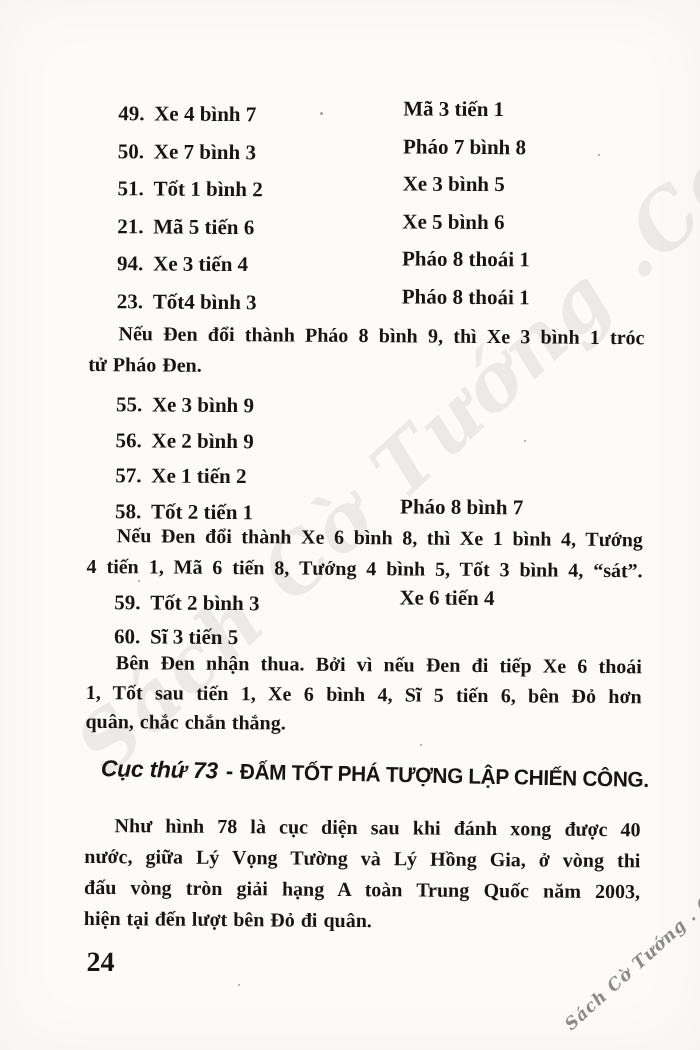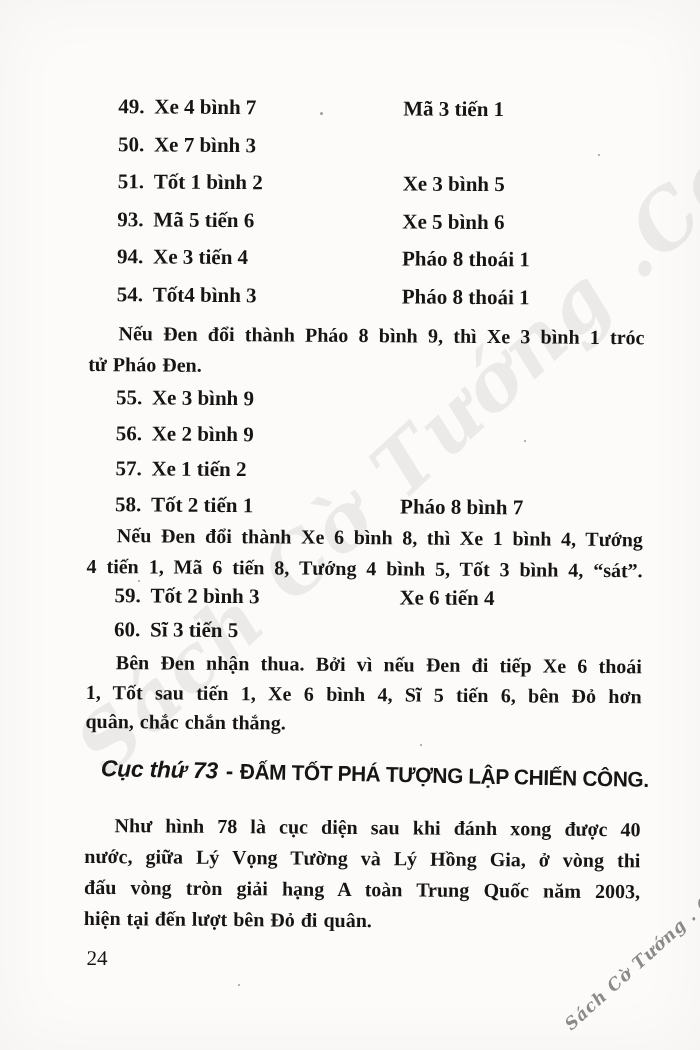--- a/index.html
+++ b/index.html
@@ -51,21 +51,21 @@
   .moves-2 { top: 386px; }
   .moves-3 { top: 584px; }
   .mrow { position: relative; height: 37.5px; }
   .moves-2 .mrow { height: 35.5px; }
   .moves-3 .mrow { height: 34px; }
   .mrow span {
     font-size: 21px; font-weight: 700; line-height: 26px;
     white-space: nowrap;
   }
   .mno { display: inline-block; min-width: 36px; }
-  .mred { display: inline-block; }
+  .mred { display: inline-block; margin-top: 7px; }
   .mblack { position: absolute; left: 285px; top: 0; }
   
   .para { position: absolute; left: 87px; width: 556px; }
   .para-1 { top: 320px; }
   .para-2 { top: 522px; }
   .para-3 { top: 650px; }
   .para-4 { top: 812px; }
   .jline {
     font-size: 20px; font-weight: 700; line-height: 31px;
     text-align: justify; text-align-last: justify;
@@ -96,21 +96,21 @@
     font-family: "Liberation Sans", sans-serif;
     font-weight: 700; font-size: 21.5px;
     letter-spacing: -0.4px;
     display: inline-block;
     transform: scaleX(0.97);
     transform-origin: left center;
   }
   
   .pagenum {
     position: absolute; left: 90px; top: 948px;
-    font-size: 21px; font-weight: 400;
+    font-size: 28px; font-weight: 700;
   }
   
   .speck {
     position: absolute; width: 3px; height: 3px;
     background: rgba(40,40,40,0.45); border-radius: 50%;
     z-index: 2;
   }
   .speck.s1 { left: 320px; top: 112px; }
   .speck.s2 { left: 598px; top: 154px; width: 2px; height: 2px; }
   .speck.s3 { left: 138px; top: 580px; width: 2px; height: 2px; }
@@ -127,35 +127,36 @@
 
   <div class="content">
 
     <div class="moves moves-1">
       <div class="mrow">
         <span class="mno">49.</span><span class="mred">Xe 4 bình 7</span>
         <span class="mblack">Mã 3 tiến 1</span>
       </div>
       <div class="mrow">
         <span class="mno">50.</span><span class="mred">Xe 7 bình 3</span>
+        <span class="mblack">Pháo 7 bình 8</span>
       </div>
       <div class="mrow">
         <span class="mno">51.</span><span class="mred">Tốt 1 bình 2</span>
         <span class="mblack">Xe 3 bình 5</span>
       </div>
       <div class="mrow">
-        <span class="mno">93.</span><span class="mred">Mã 5 tiến 6</span>
+        <span class="mno">21.</span><span class="mred">Mã 5 tiến 6</span>
         <span class="mblack">Xe 5  bình 6</span>
       </div>
       <div class="mrow">
         <span class="mno">94.</span><span class="mred">Xe 3 tiến 4</span>
         <span class="mblack">Pháo 8 thoái 1</span>
       </div>
       <div class="mrow">
-        <span class="mno">54.</span><span class="mred">Tốt4 bình 3</span>
+        <span class="mno">23.</span><span class="mred">Tốt4 bình 3</span>
         <span class="mblack">Pháo 8 thoái 1</span>
       </div>
     </div>
 
     <div class="para para-1">
       <div class="jline first">Nếu Đen đổi thành Pháo 8 bình 9, thì Xe 3 bình 1 tróc</div>
       <div class="jline last">tử Pháo Đen.</div>
     </div>
 
     <div class="moves moves-2">

